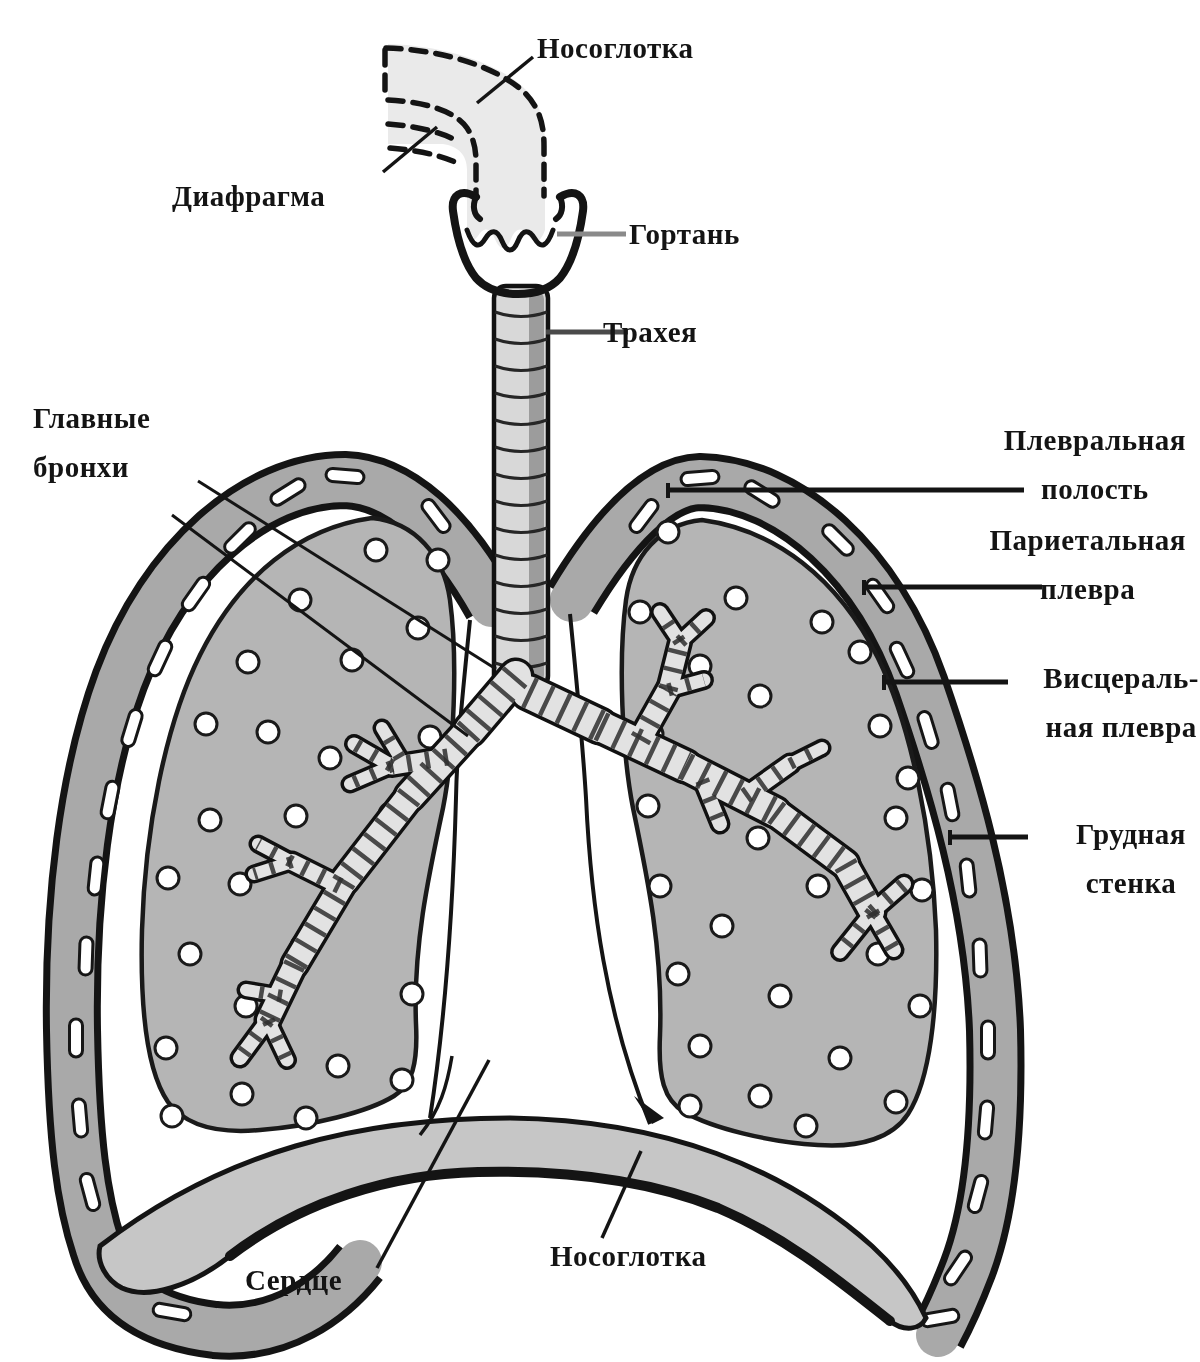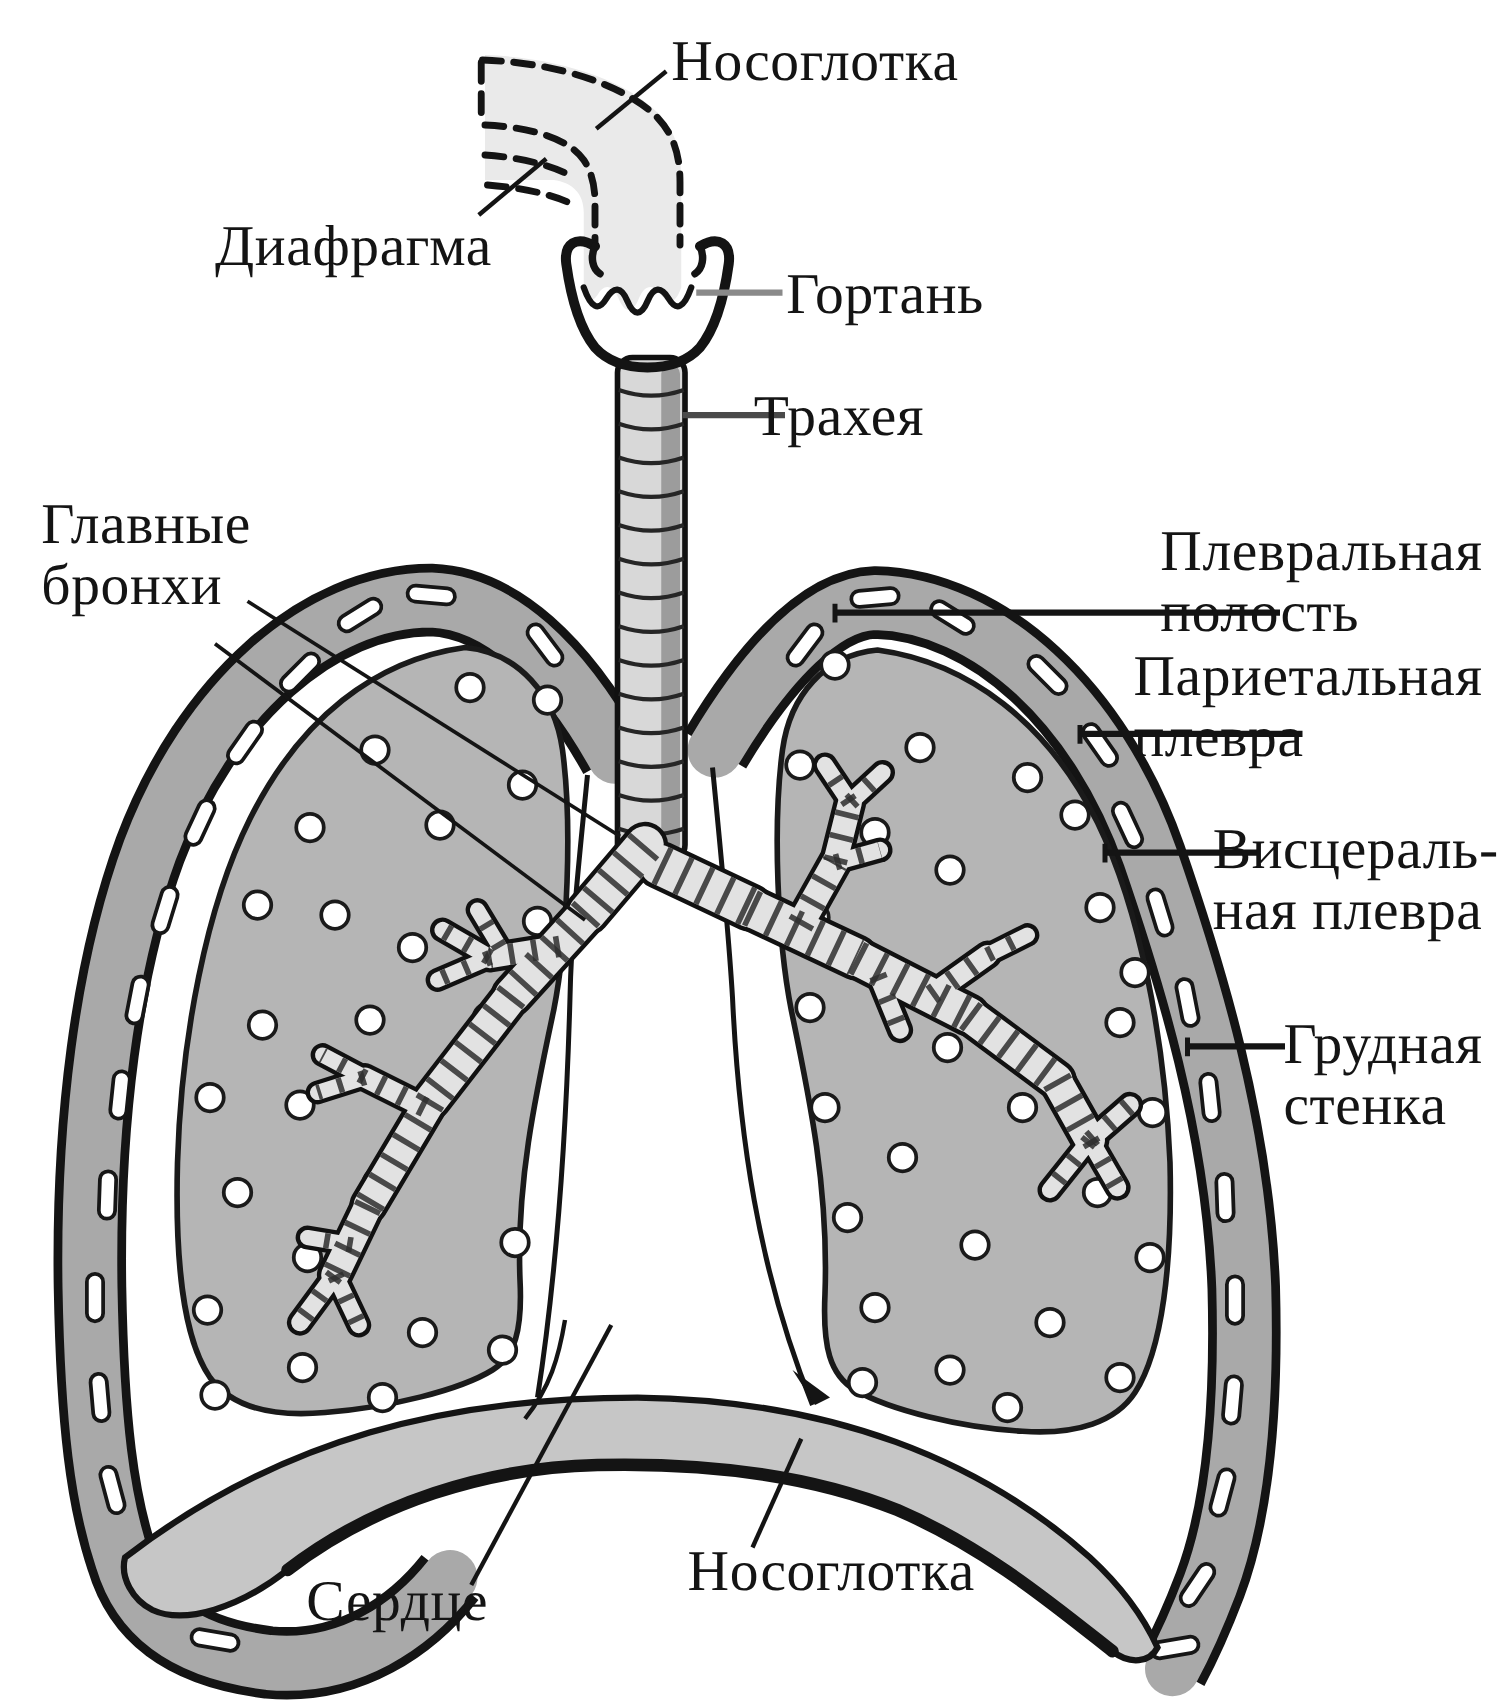--- a/index.html
+++ b/index.html
@@ -2,24 +2,24 @@
 <html><head>
 <meta charset="utf-8">
 <style>
   html,body{margin:0;padding:0}
   body{
     width:1200px;height:1362px;position:relative;background:#ffffff;
     font-family:"Liberation Serif", serif;overflow:hidden;
   }
   #diagram-svg{position:absolute;left:0;top:0}
   .lbl{
-    position:absolute;color:#141414;font-size:46px;line-height:49px;
-    white-space:pre;letter-spacing:0.5px;
+    position:absolute;color:#141414;font-size:29px;line-height:49px;
+    white-space:pre;letter-spacing:0.5px;font-weight:bold;
   }
-  .lbl.right{text-align:left}
+  .lbl.right{text-align:center}
 </style>
 </head>
 <body>
 
 <div id="figure">
 
 <svg id="diagram-svg" width="1200" height="1362" viewBox="0 0 1200 1362">
 
   <g id="band-left">
     <path d="M 492,605 C 450,530 400,482 345,480 C 255,480 165,560 120,680 C 85,775 70,900 72,1030 C 74,1140 82,1200 98,1248 C 112,1295 150,1322 215,1330 C 280,1336 330,1300 360,1262" fill="none" stroke="#141414" stroke-width="58" stroke-linecap="butt"></path>

